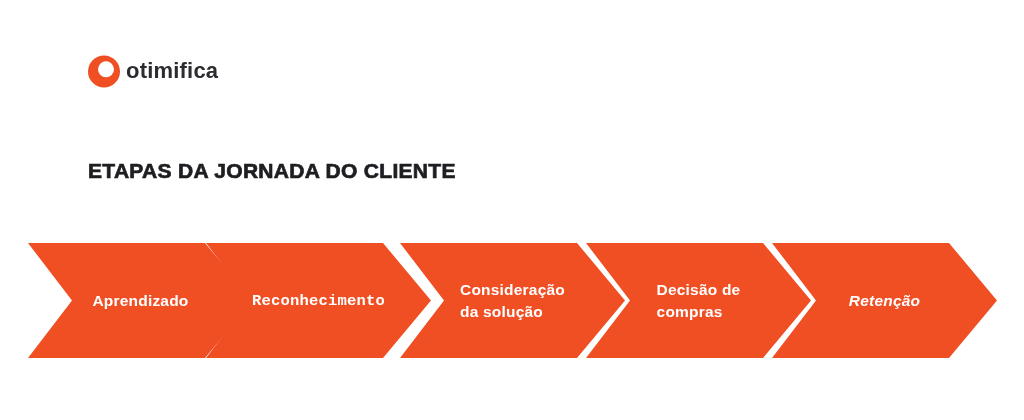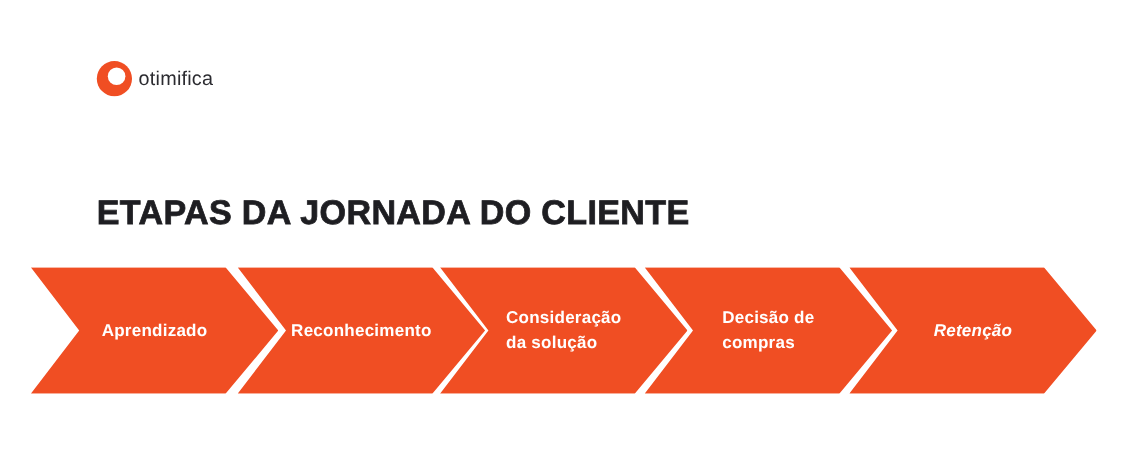--- a/index.html
+++ b/index.html
@@ -23,32 +23,32 @@
     position: absolute;
     left: 87px;
     top: 54px;
     display: flex;
     align-items: center;
     gap: 5px;
   }
   .logo-icon { width: 34px; height: 34px; display: block; }
   .ring-outer { fill: var(--accent, #F04E23); }
   .logo-text {
-    font-size: 18px;
-    font-weight: 400;
+    font-size: 22px;
+    font-weight: 700;
     color: var(--logo-text, #2B2B30);
     letter-spacing: 0.2px;
   }
 
   
   .page-title {
     position: absolute;
     left: 88px;
-    top: 156px;
-    font-size: 31px;
+    top: 140px;
+    font-size: 21px;
     line-height: 34px;
     font-weight: 700;
     letter-spacing: 0.3px;
     color: var(--title, #1E1E22);
     -webkit-text-stroke: 0.7px var(--title, #1E1E22);
     white-space: nowrap;
   }
 
   
   .stages-row {
@@ -63,21 +63,21 @@
     top: 0;
     width: 225px;
     height: 115px;
     background: var(--accent, #F04E23);
     clip-path: polygon(0px 0px, 177px 0px, 225px 57.5px, 177px 115px, 0px 115px, 44px 57.5px);
     display: flex;
     align-items: center;
     justify-content: center;
   }
   .stage-arrow:nth-child(1) { left: 0px; }
-  .stage-arrow:nth-child(2) { left: 188px; }
+  .stage-arrow:nth-child(2) { left: 178px; font-family: Liberation Mono, monospace; }
   .stage-arrow:nth-child(3) { left: 372px; }
   .stage-arrow:nth-child(4) { left: 558px; }
   .stage-arrow:nth-child(5) { left: 744px; font-style: italic; }
 
   .stage-label {
     color: var(--stage-text, #ffffff);
     font-size: 15.5px;
     font-weight: 700;
     line-height: 22px;
     letter-spacing: 0.2px;

